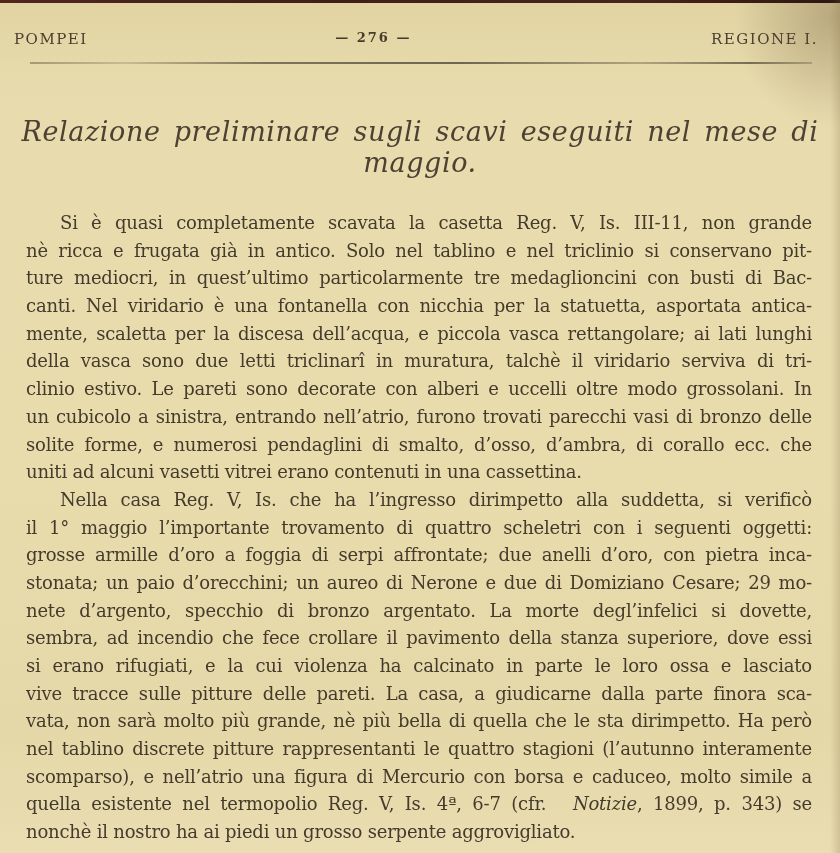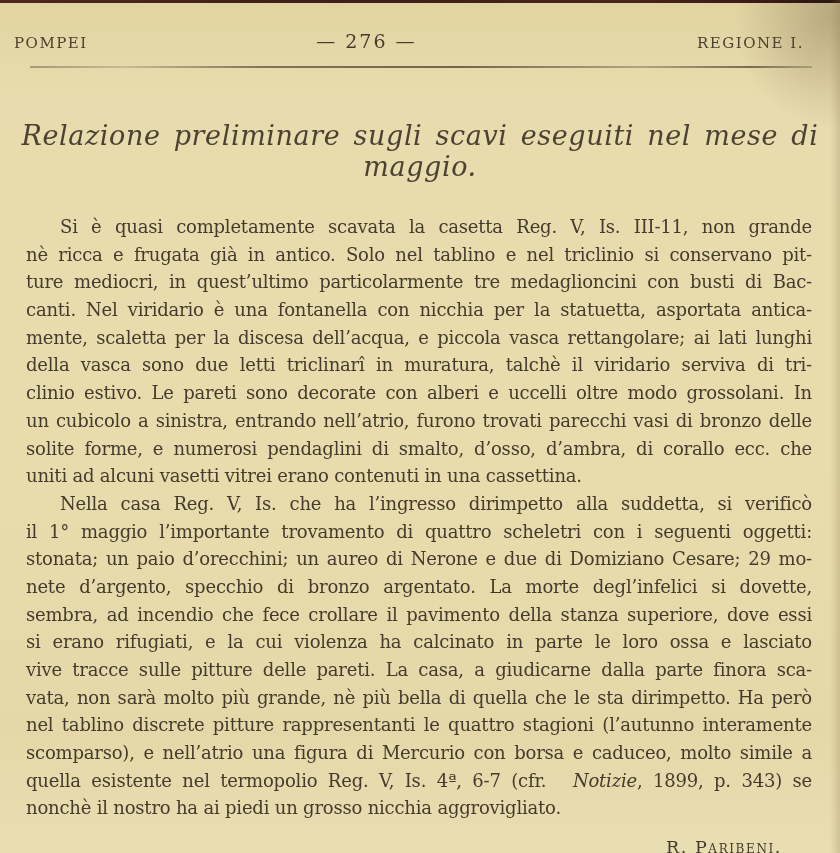--- a/index.html
+++ b/index.html
@@ -28,27 +28,28 @@
   .page::after{ 
     content:"";position:absolute;top:0;right:0;width:10px;height:100%;
     background:linear-gradient(90deg,rgba(120,100,55,0),rgba(120,100,55,.22));
     pointer-events:none;
   }
   .edge-top{
     position:absolute;top:0;left:0;width:100%;height:3px;
     background:linear-gradient(90deg,#50261d,#3f2019 40%,#4a241c 75%,#2e1712);
   }
   .header{
-    display:flex;justify-content:space-between;align-items:flex-end;
-    padding:30px 36px 0 14px;
+    display:flex;justify-content:space-between;align-items:flex-start;
+    padding:30px 22px 0 14px;
     font-size:15px;letter-spacing:1.5px;color:#4a4130;
   }
   .header .pageno{
-    font-size:19px;letter-spacing:2px;color:#453c2c;
+    font-size:13px;letter-spacing:2px;color:#453c2c;
     transform:translateX(-26px);
+    font-weight:bold;
   }
   .rule{
     margin:14px auto 0 30px;width:782px;height:2px;
     background:linear-gradient(90deg,
       rgba(110,100,80,.55) 0%,rgba(110,100,80,.25) 12%,rgba(90,82,64,.75) 30%,
       rgba(90,82,64,.85) 55%,rgba(110,100,80,.45) 78%,rgba(90,82,64,.8) 92%,rgba(110,100,80,.4) 100%);
   }
   .title{
     margin-top:52px;text-align:center;
     font-style:italic;font-size:27px;letter-spacing:.6px;
@@ -96,26 +97,27 @@
       <div class="line">ture mediocri, in quest’ultimo particolarmente tre medaglioncini con busti di Bac-</div>
       <div class="line">canti. Nel viridario è una fontanella con nicchia per la statuetta, asportata antica-</div>
       <div class="line">mente, scaletta per la discesa dell’acqua, e piccola vasca rettangolare; ai lati lunghi</div>
       <div class="line">della vasca sono due letti triclinarî in muratura, talchè il viridario serviva di tri-</div>
       <div class="line">clinio estivo. Le pareti sono decorate con alberi e uccelli oltre modo grossolani. In</div>
       <div class="line">un cubicolo a sinistra, entrando nell’atrio, furono trovati parecchi vasi di bronzo delle</div>
       <div class="line">solite forme, e numerosi pendaglini di smalto, d’osso, d’ambra, di corallo ecc. che</div>
       <div class="line last">uniti ad alcuni vasetti vitrei erano contenuti in una cassettina.</div>
       <div class="line indent">Nella casa Reg. V, Is. che ha l’ingresso dirimpetto alla suddetta, si verificò</div>
       <div class="line">il 1° maggio l’importante trovamento di quattro scheletri con i seguenti oggetti:</div>
+      <div class="line">grosse armille d’oro a foggia di serpi affrontate; due anelli d’oro, con pietra inca-</div>
       <div class="line">stonata; un paio d’orecchini; un aureo di Nerone e due di Domiziano Cesare; 29 mo-</div>
       <div class="line">nete d’argento, specchio di bronzo argentato. La morte degl’infelici si dovette,</div>
       <div class="line">sembra, ad incendio che fece crollare il pavimento della stanza superiore, dove essi</div>
       <div class="line">si erano rifugiati, e la cui violenza ha calcinato in parte le loro ossa e lasciato</div>
       <div class="line">vive tracce sulle pitture delle pareti. La casa, a giudicarne dalla parte finora sca-</div>
       <div class="line">vata, non sarà molto più grande, nè più bella di quella che le sta dirimpetto. Ha però</div>
       <div class="line">nel tablino discrete pitture rappresentanti le quattro stagioni (l’autunno interamente</div>
       <div class="line">scomparso), e nell’atrio una figura di Mercurio con borsa e caduceo, molto simile a</div>
       <div class="line">quella esistente nel termopolio Reg. V, Is. 4ª, 6-7 (cfr. <i>Notizie</i>, 1899, p. 343) se</div>
-      <div class="line last">nonchè il nostro ha ai piedi un grosso nicchia aggrovigliato.</div>
+      <div class="line last">nonchè il nostro ha ai piedi un grosso serpente aggrovigliato.</div>
     </div>
 
   <div class="signature">R. Paribeni.</div>
 </div>
 
 </body></html>

